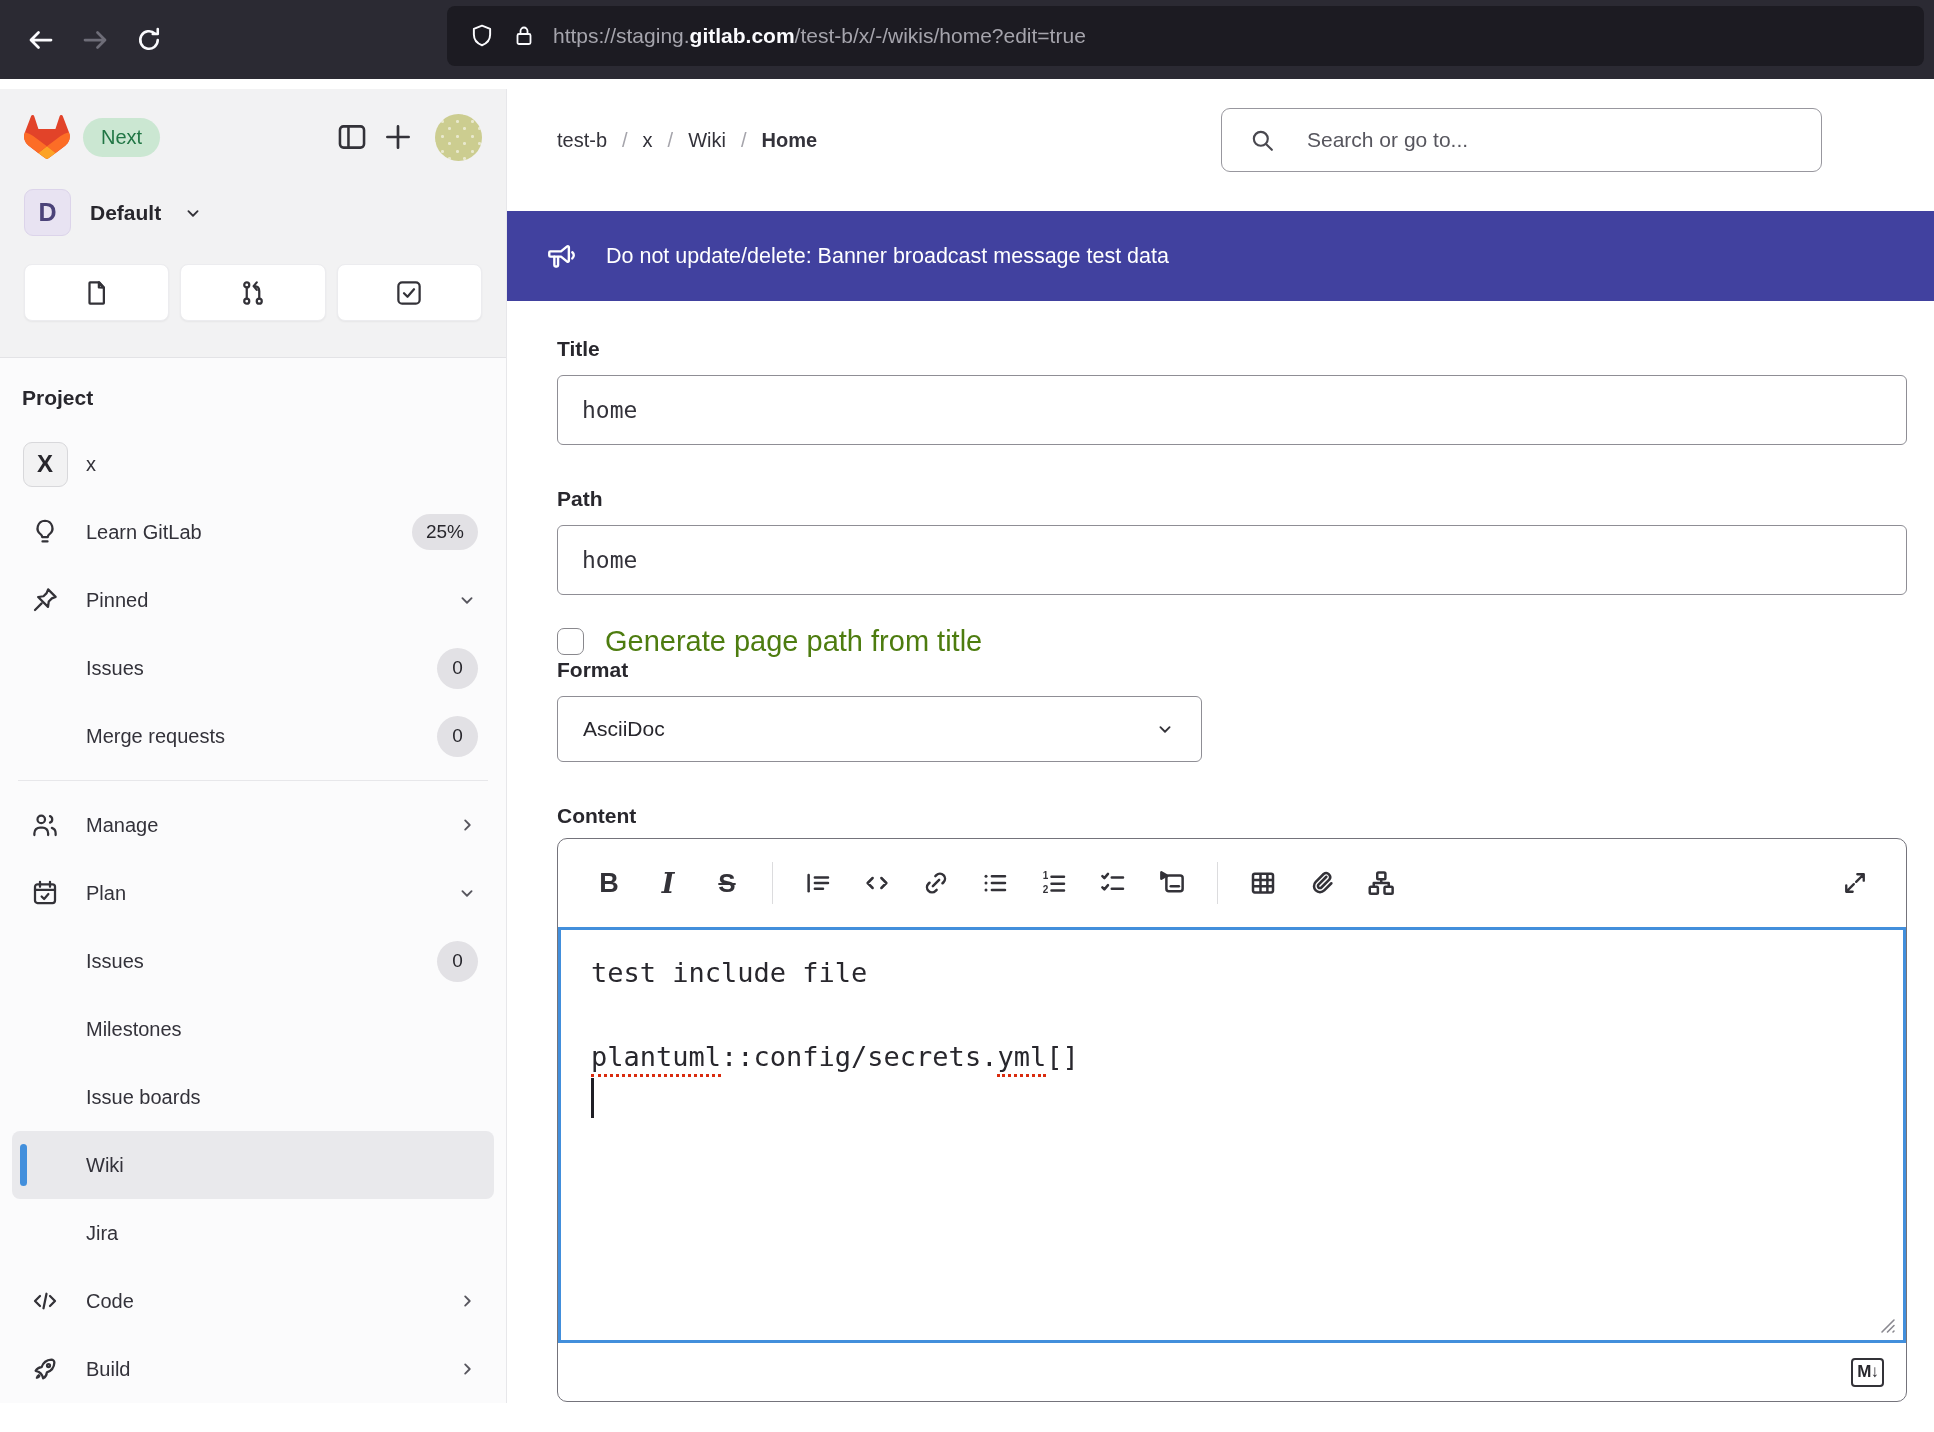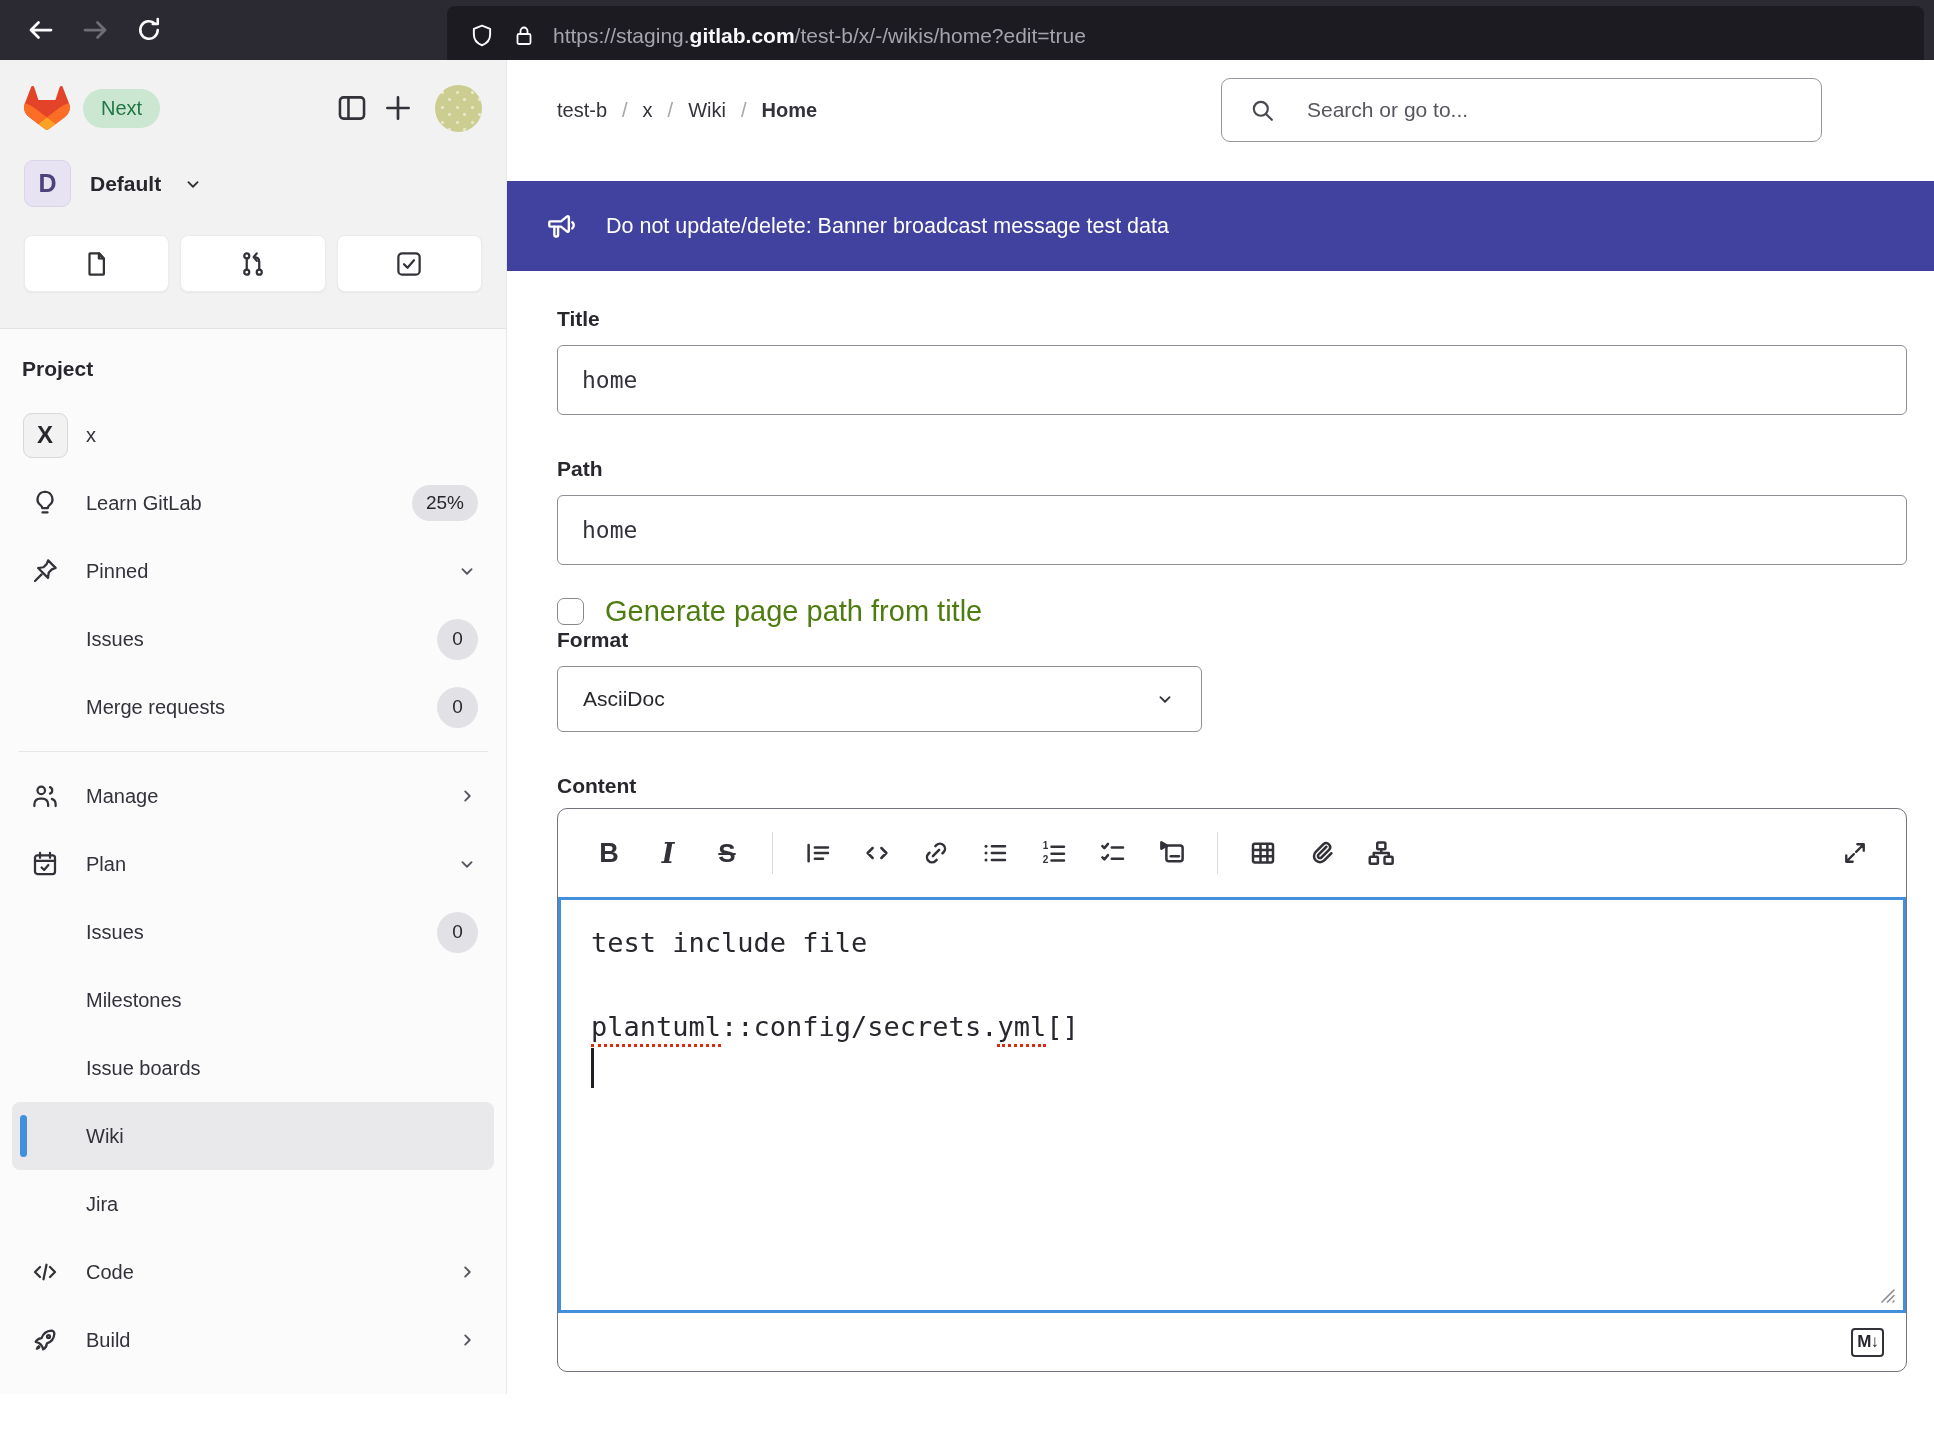--- a/index.html
+++ b/index.html
@@ -1,31 +1,31 @@
 <!DOCTYPE html>
 <html><head>
 <meta charset="utf-8">
 <style>
   * { margin:0; padding:0; box-sizing:border-box; }
   html,body { width:1934px; height:1432px; overflow:hidden; }
   body { font-family:"Liberation Sans", sans-serif; background:#fff; position:relative; color:#28272d; }
   svg { display:block; }
 
   
-  .browser-bar { height:60px; background:#2b2a33; display:flex; align-items:center; position:relative; }
+  .browser-bar { height:79px; background:#2b2a33; display:flex; align-items:center; position:relative; }
   .nav-btn { width:54px; height:54px; display:flex; align-items:center; justify-content:center; color:#fbfbfe; }
   .nav-btn.first { margin-left:14px; }
   .nav-btn.disabled { color:#6e6d78; }
   .url-field { position:absolute; left:447px; top:6px; width:1477px; height:60px; background:#1c1b22; border-radius:8px; display:flex; align-items:center; gap:17px; padding-left:22px; }
   .url-ico { color:#fbfbfe; }
   .url-text { font-size:21px; color:#a5a4ac; white-space:nowrap; }
   .url-text .domain { color:#fbfbfe; font-weight:600; }
 
   
-  .app { display:flex; height:1334px; }
+  .app { display:flex; height:1334px;align-items:center; }
 
   
   .sidebar { width:507px; min-width:507px; background:#fbfbfc; border-right:1px solid #e7e7ea; display:flex; flex-direction:column; position:relative; overflow:hidden; }
   .sb-header { background:#f2f2f3; padding:22px 24px 36px; border-bottom:1px solid #e3e3e6; }
   .logo-row { display:flex; align-items:center; height:52px; }
   .next-badge { margin-left:13px; background:#cbe7d2; color:#217645; font-size:20px; font-weight:500; padding:8px 18px; border-radius:999px; }
   .logo-spacer { flex:1; }
   .hdr-ico-btn { width:46px; height:46px; display:flex; align-items:center; justify-content:center; color:#333238; }
   .avatar { width:47px; height:47px; border-radius:50%; margin-left:14px;
     background-color:#cccd90;

